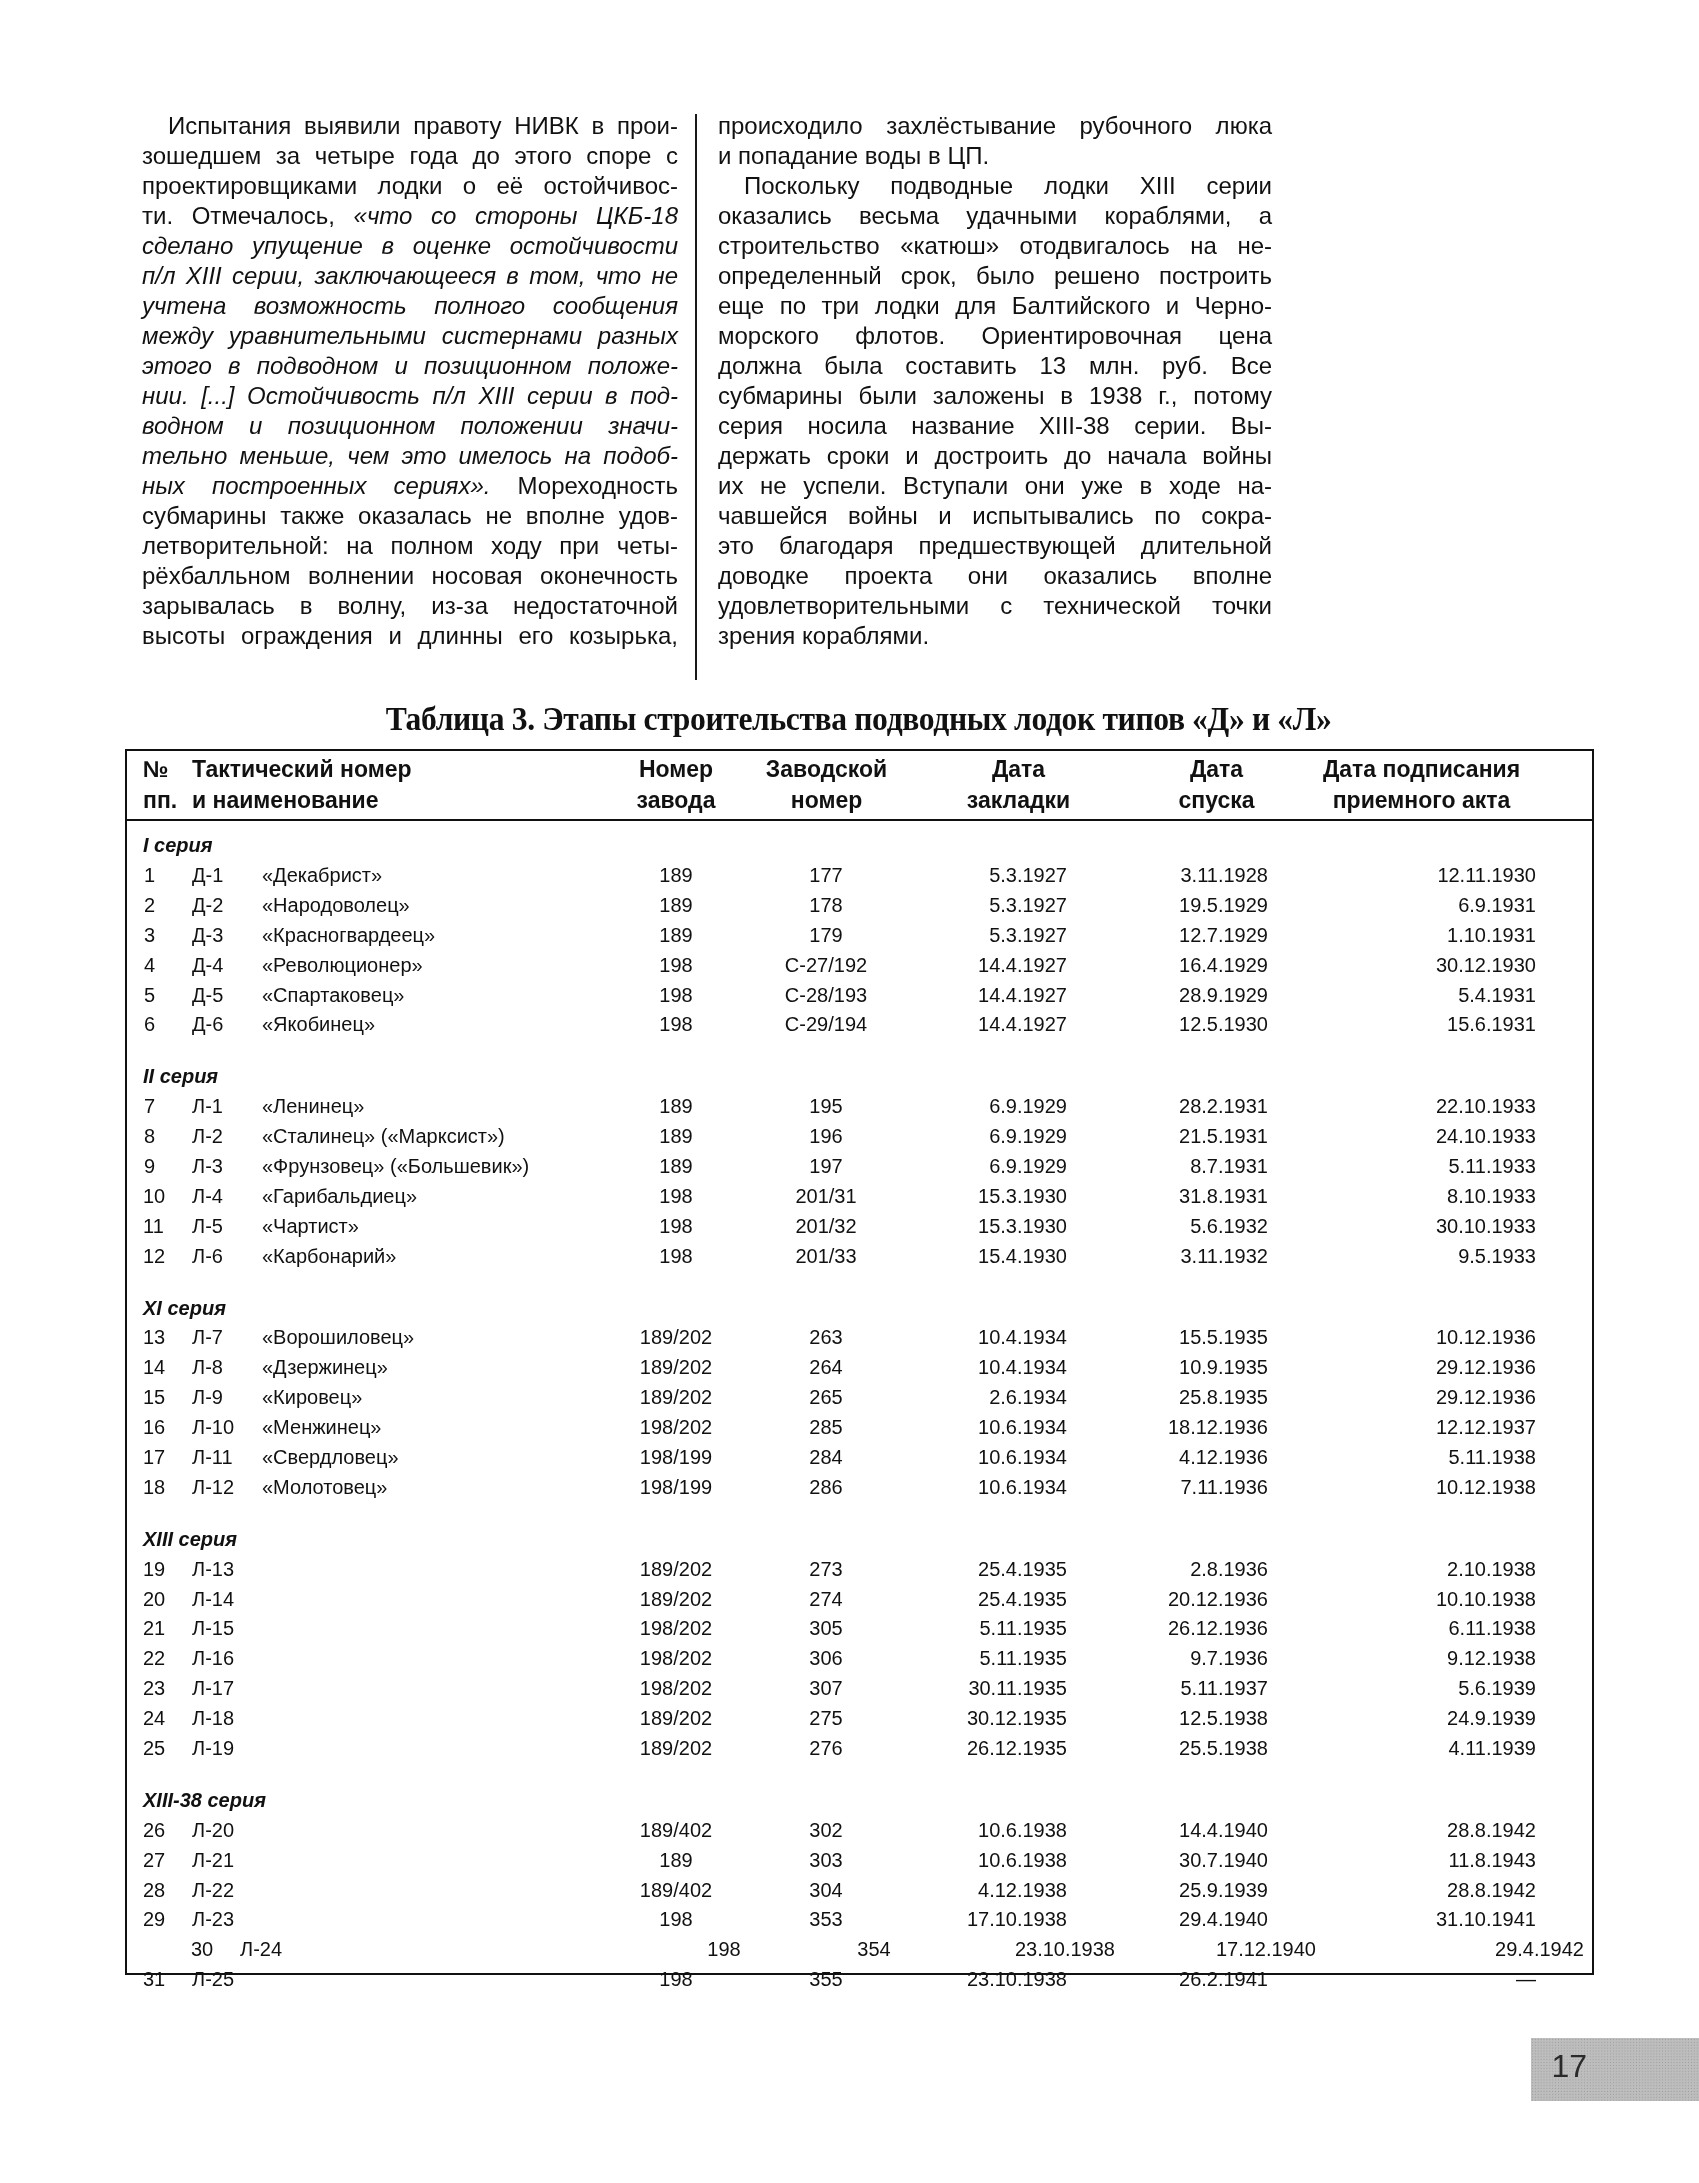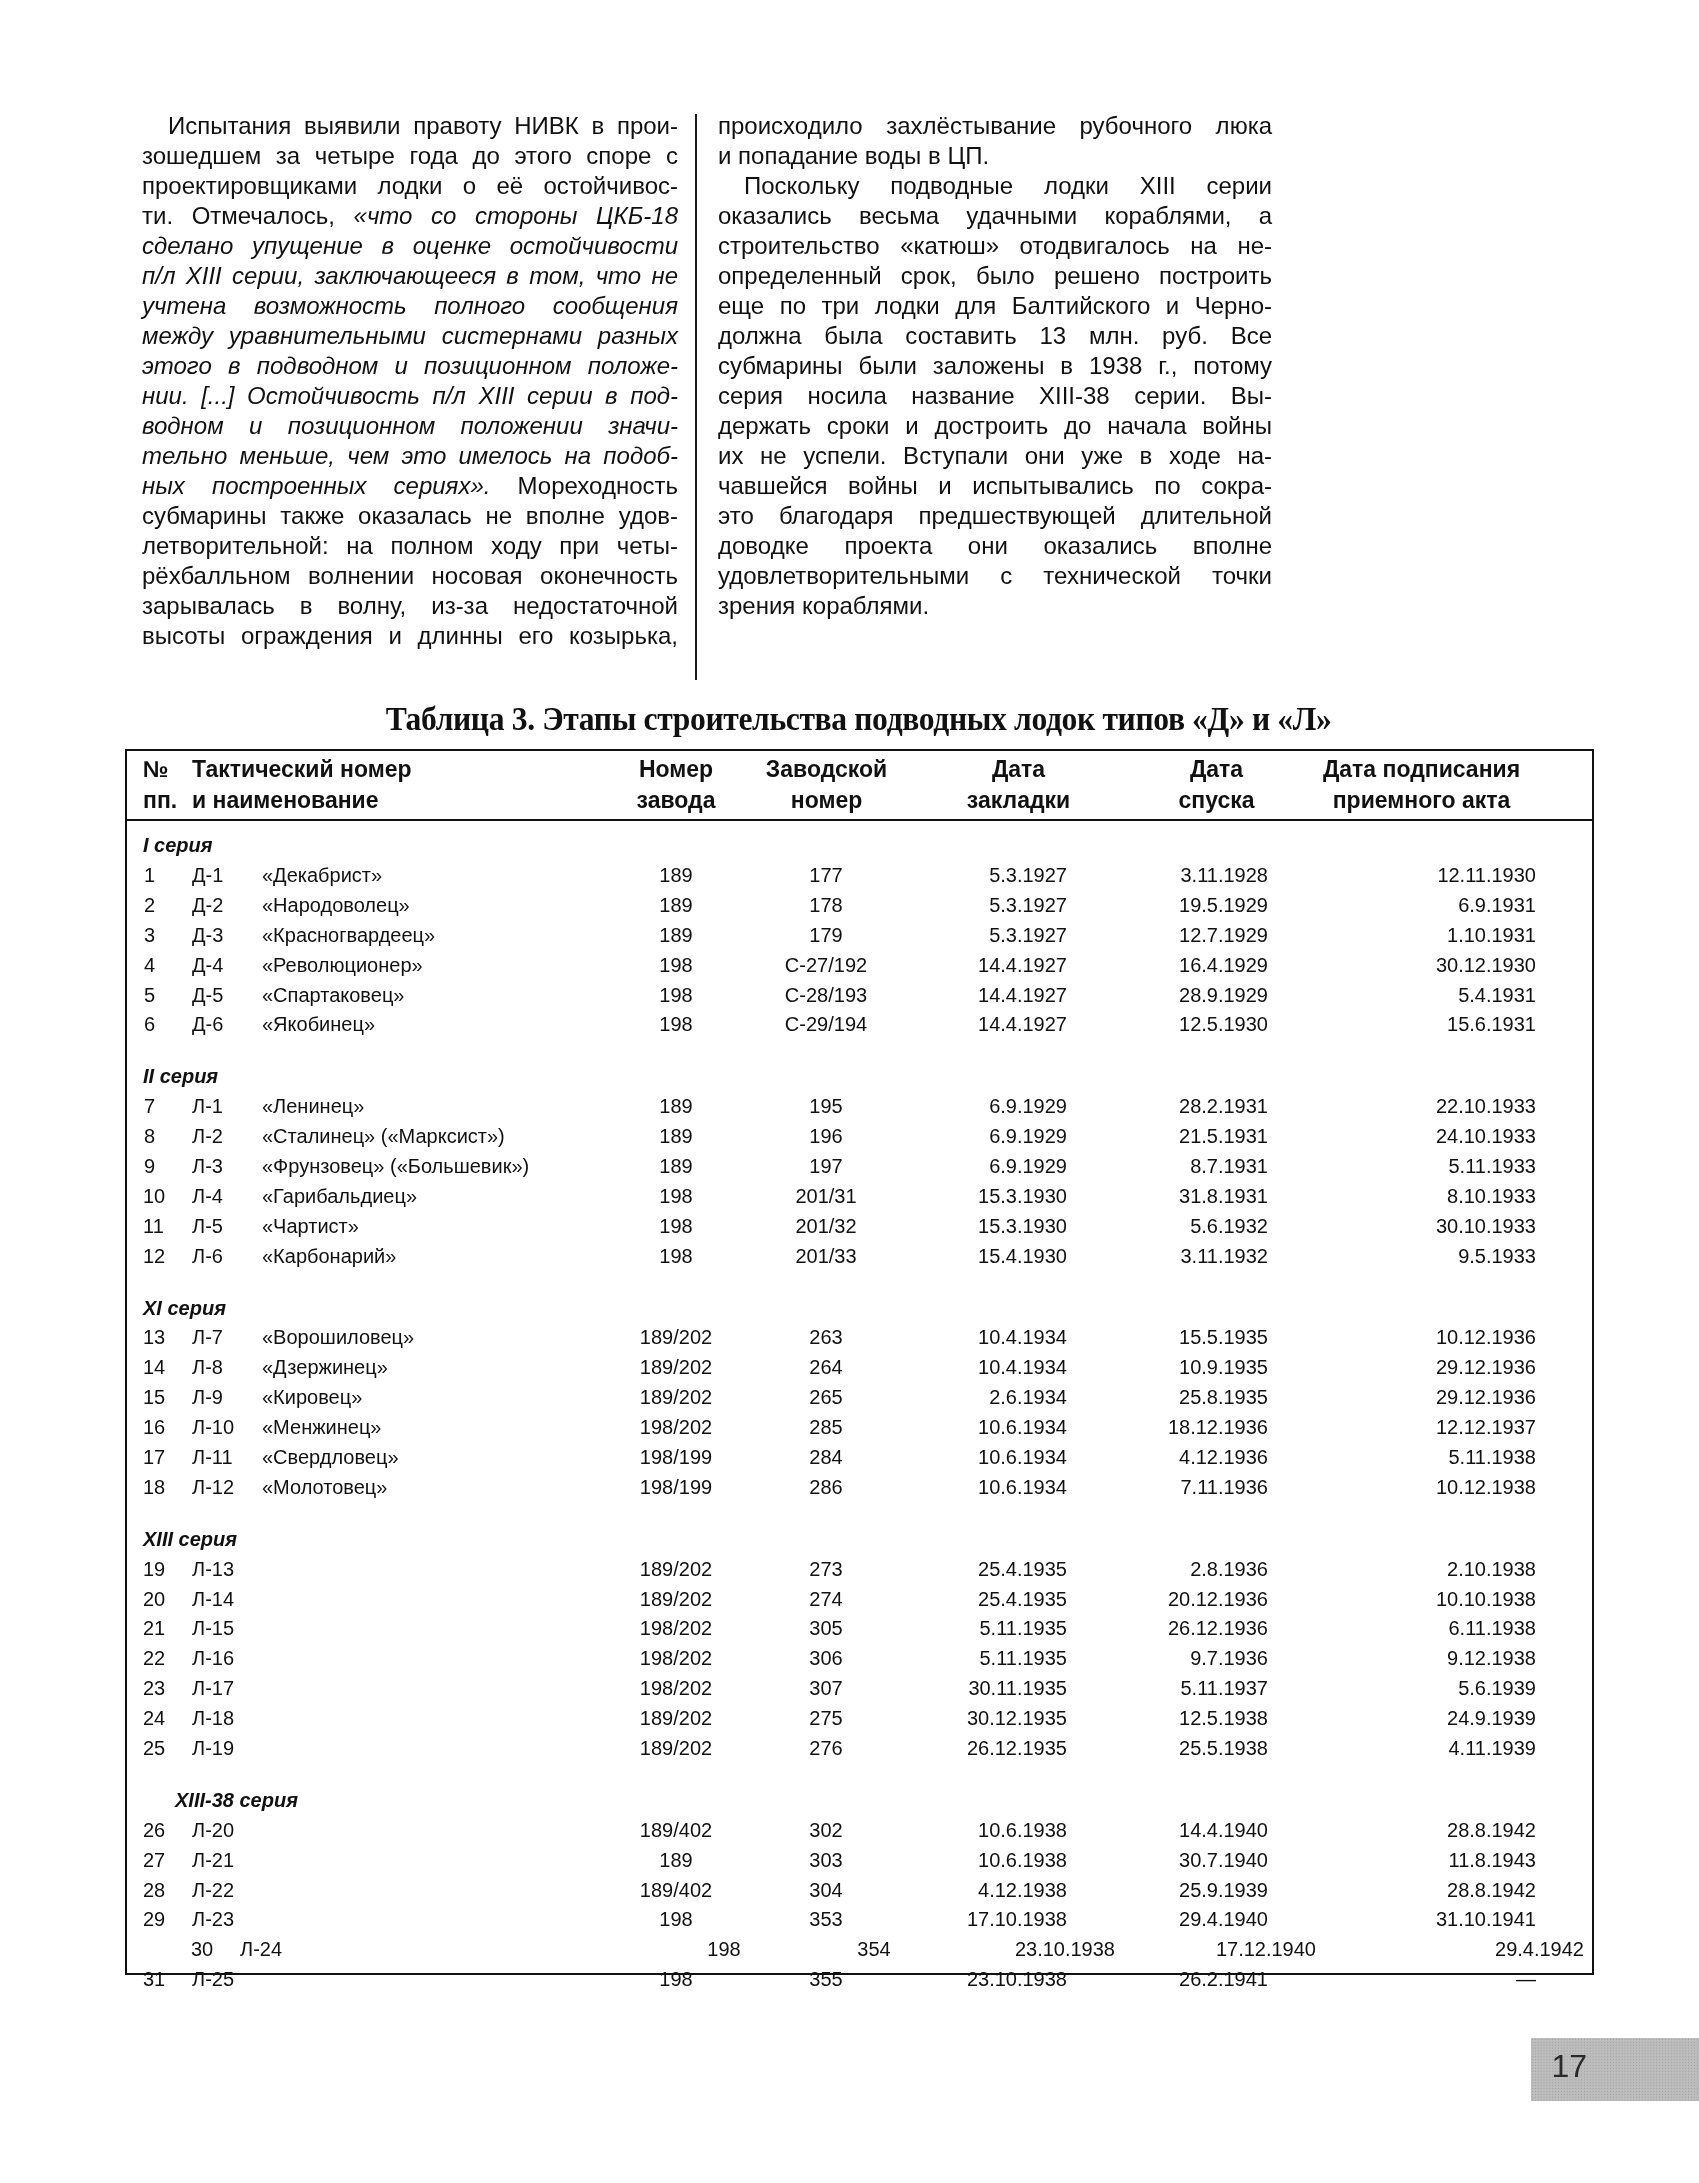--- a/index.html
+++ b/index.html
@@ -78,20 +78,21 @@
   </div>
 <div id="col-divider"></div>
 <div id="col-right" class="col">
     <span class="line"><span>происходило захлёстывание рубочного люка</span></span>
     <span class="line last"><span>и попадание воды в ЦП.</span></span>
     <span class="line indent"><span>Поскольку подводные лодки XIII серии</span></span>
     <span class="line"><span>оказались весьма удачными кораблями, а</span></span>
     <span class="line"><span>строительство «катюш» отодвигалось на не-</span></span>
     <span class="line"><span>определенный срок, было решено построить</span></span>
     <span class="line"><span>еще по три лодки для Балтийского и Черно-</span></span>
+    <span class="line"><span>морского флотов. Ориентировочная цена</span></span>
     <span class="line"><span>должна была составить 13 млн. руб. Все</span></span>
     <span class="line"><span>субмарины были заложены в 1938 г., потому</span></span>
     <span class="line"><span>серия носила название XIII-38 серии. Вы-</span></span>
     <span class="line"><span>держать сроки и достроить до начала войны</span></span>
     <span class="line"><span>их не успели. Вступали они уже в ходе на-</span></span>
     <span class="line"><span>чавшейся войны и испытывались по сокра-</span></span>
     <span class="line"><span>это благодаря предшествующей длительной</span></span>
     <span class="line"><span>доводке проекта они оказались вполне</span></span>
     <span class="line"><span>удовлетворительными с технической точки</span></span>
     <span class="line last"><span>зрения кораблями.</span></span>
@@ -390,21 +391,21 @@
       <span class="cell " style="left: 143px;">25</span>
       <span class="cell " style="left: 192px;">Л-19</span>
       <span class="cell " style="left: 262px;"></span>
       <span class="cell center" style="left: 676px;">189/202</span>
       <span class="cell center" style="left: 826px;">276</span>
       <span class="cell right" style="left: 1067px;">26.12.1935</span>
       <span class="cell right" style="left: 1268px;">25.5.1938</span>
       <span class="cell right" style="left: 1536px;">4.11.1939</span>
     </div>
     <div class="grp" style="top: 1785px;">
-      <span class="cell" style="left: 143px; margin-left: 32px;">XIII-38 серия</span>
+      <span class="cell" style="left: 143px;">XIII-38 серия</span>
     </div>
     <div class="row" style="top: 1815px;">
       <span class="cell " style="left: 143px;">26</span>
       <span class="cell " style="left: 192px;">Л-20</span>
       <span class="cell " style="left: 262px;"></span>
       <span class="cell center" style="left: 676px;">189/402</span>
       <span class="cell center" style="left: 826px;">302</span>
       <span class="cell right" style="left: 1067px;">10.6.1938</span>
       <span class="cell right" style="left: 1268px;">14.4.1940</span>
       <span class="cell right" style="left: 1536px;">28.8.1942</span>

